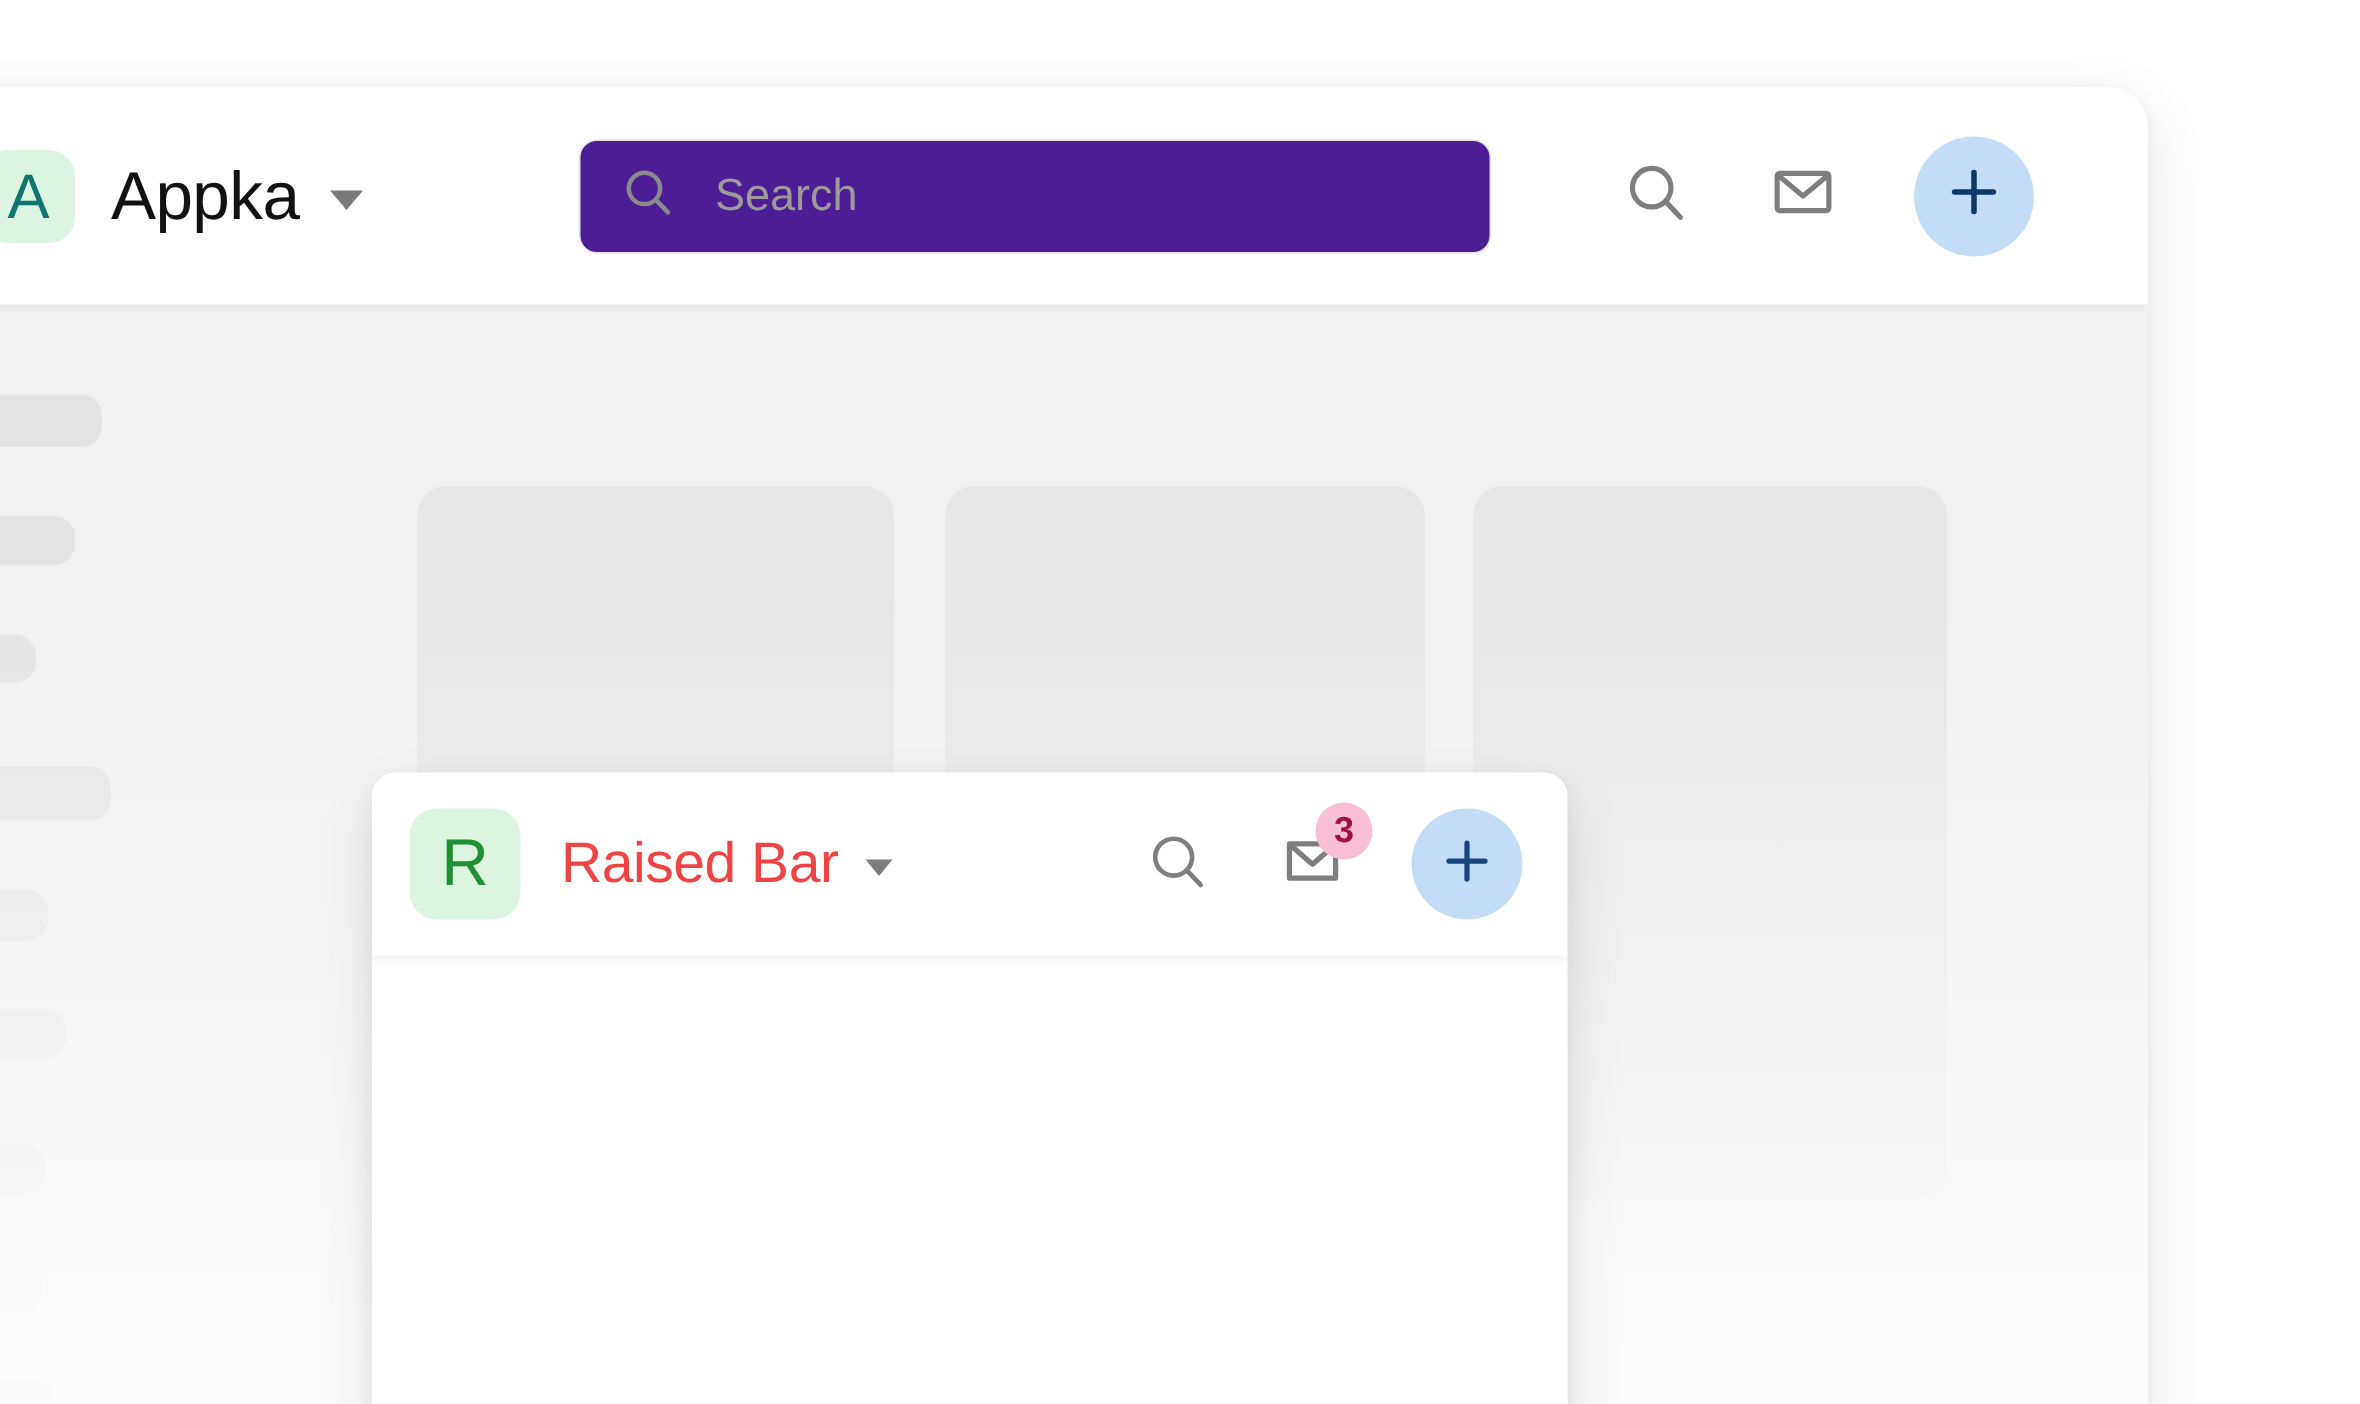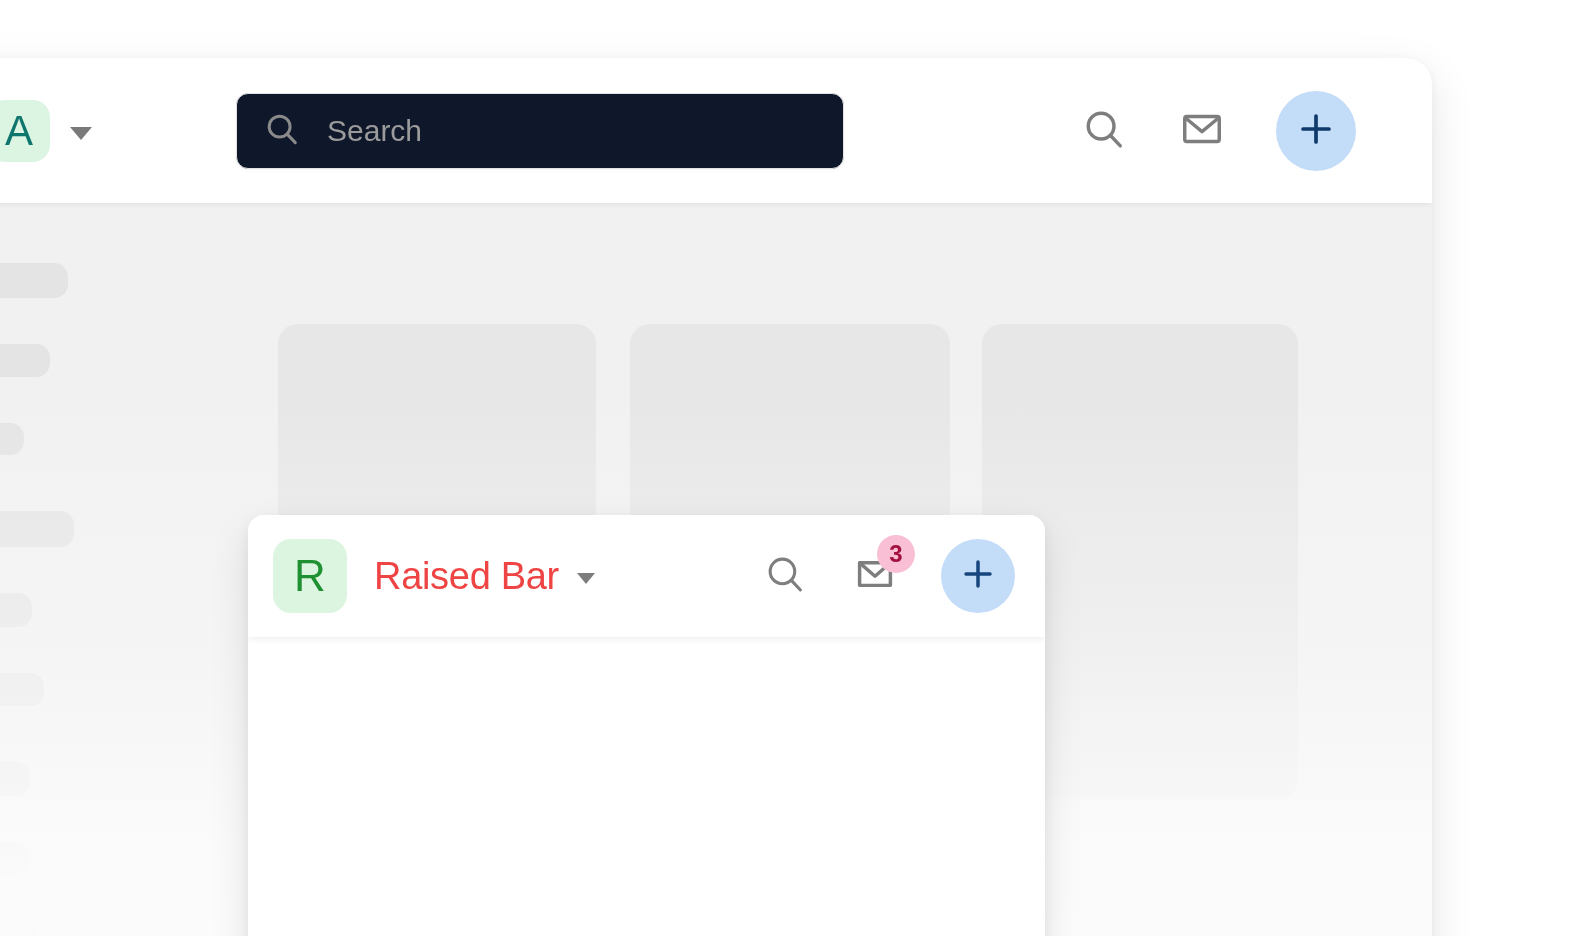--- a/index.html
+++ b/index.html
@@ -79,21 +79,21 @@
     flex: 0 0 auto;
   }
   #topbar-caret { margin-left: 20px; margin-top: 6px; }
 
   #search-box {
     margin-left: 144px;
     width: 608px;
     height: 76px;
     border: 1.5px solid #e2e2e2;
     border-radius: 12px;
-    background: #0f172a;
+    background: #4c1d95;
     display: flex;
     align-items: center;
     padding: 0 26px;
     box-shadow: 0 1px 3px rgba(0,0,0,0.045);
   }
   #search-placeholder {
     margin-left: 26px;
     font-size: 30px;
     color: #9b9b9b;
   }
@@ -244,20 +244,21 @@
 <body>
 
 <div id="stage">
 
   <div id="app-window">
 
     <div id="topbar">
 
       <div class="avatar" id="topbar-avatar">A</div>
 
+      <div id="topbar-title">Appka</div>
 
       <div class="caret" id="topbar-caret"></div>
 
       <div id="search-box">
         <span>
           <svg width="38" height="38" viewBox="0 0 24 24" fill="none" stroke="#8a8a8a" stroke-width="1.9" stroke-linecap="round">
             <circle cx="10.5" cy="10.5" r="6.6"></circle>
             <line x1="15.4" y1="15.4" x2="20.4" y2="20.6"></line>
           </svg>
         </span>

